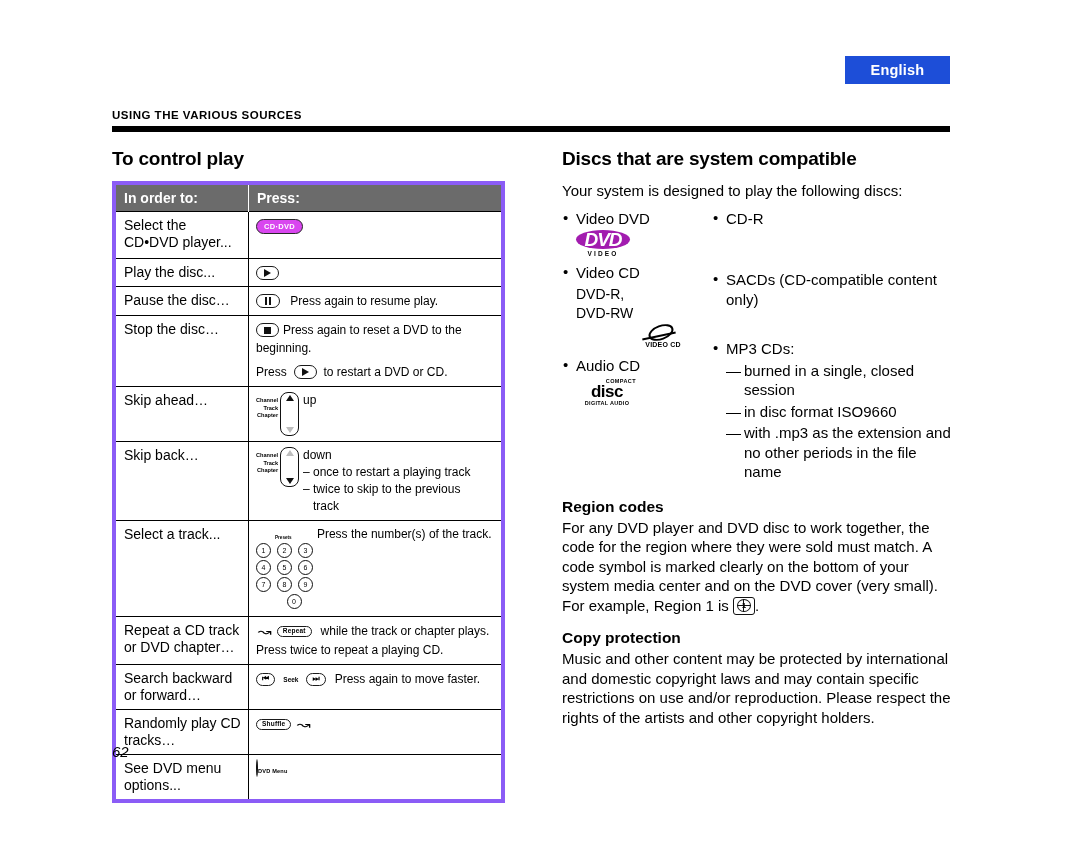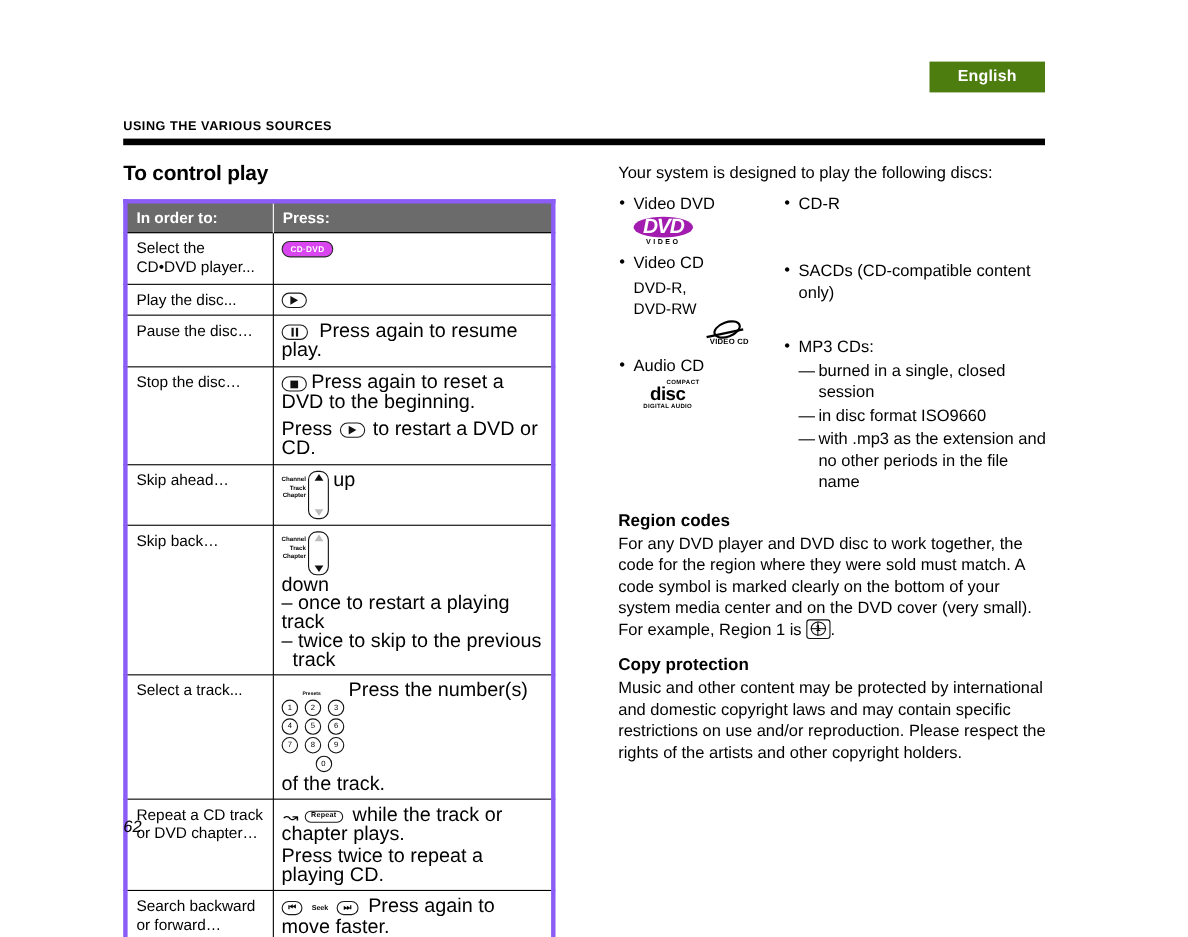--- a/index.html
+++ b/index.html
@@ -6,21 +6,21 @@
   body{
     width:1080px;height:852px;background:#ffffff;
     font-family:"Liberation Sans","DejaVu Sans",sans-serif;
     color:#000;overflow:hidden;
   }
   .page{position:relative;width:1080px;height:852px;}
 
   
   .lang-tab{
     position:absolute;left:845px;top:56px;width:105px;height:28px;
-    background:#4d7c0f;color:#ffffff;
+    background:#1d4ed8;color:#ffffff;
     font-size:14.5px;font-weight:bold;letter-spacing:.2px;
     display:flex;align-items:center;justify-content:center;
   }
 
   
   .runhead{
     position:absolute;left:112px;top:109px;
     font-size:11.5px;font-weight:bold;letter-spacing:.5px;
   }
   .rule{
@@ -118,21 +118,21 @@
   .kp-row.zero{justify-content:center;padding-left:0;margin-left:19px;}
   .preset-lbl{font-size:4.6px;font-weight:bold;line-height:5px;margin-left:19px;}
 
   .dvdmenu-btn{display:inline-block;text-align:center;}
   .dvdmenu-circ{
     width:15px;height:15px;border:1.6px solid #111;border-radius:50%;
     margin:0 auto 1px auto;
   }
   .dvdmenu-lbl{font-size:5.6px;font-weight:bold;letter-spacing:.2px;}
 
-  .inline-note{font-size:18px;}
+  .inline-note{font-size:12px;}
 
   
   .disc-cols{display:flex;margin-top:8px;}
   .disc-c1{width:150px;}
   .disc-c2{width:240px;}
   ul.bul{list-style:none;margin:0;padding:0;}
   ul.bul li{
     font-size:15px;line-height:19.5px;position:relative;padding-left:14px;margin-bottom:2px;
   }
   ul.bul li:before{content:"\2022";position:absolute;left:1px;top:-1px;font-size:15px;}
@@ -363,20 +363,21 @@
             <span class="dvdmenu-circ"></span>
             <span class="dvdmenu-lbl">DVD Menu</span>
           </span>
         </td>
       </tr>
     </tbody>
       </table>
   </div>
 
   <div class="col-right">
+    <h2 class="sec">Discs that are system compatible</h2>
     <p class="body">Your system is designed to play the following discs:</p>
 
     <div class="disc-cols">
 
       <div class="disc-c1">
         <ul class="bul">
           <li>Video DVD</li>
         </ul>
         <div class="logo-dvd">
           <div class="dvd-oval">DVD</div>

